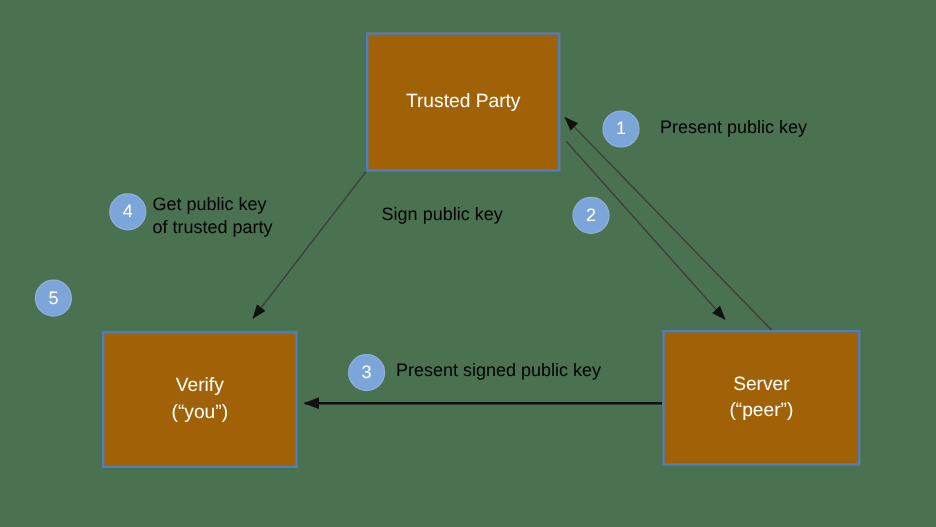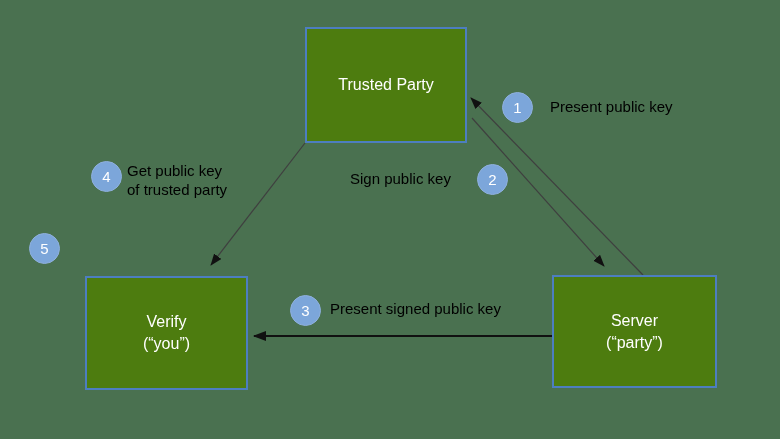--- a/index.html
+++ b/index.html
@@ -17,21 +17,21 @@
   .arrow-layer {
     position: absolute;
     left: 0;
     top: 0;
     width: 780px;
     height: 439px;
   }
   .node {
     position: absolute;
     box-sizing: border-box;
-    background: #4d7c0f;
+    background: #a16207;
     border: 2px solid #4D7EC0;
     color: #FFFFFF;
     display: flex;
     flex-direction: column;
     justify-content: center;
     font-size: 16px;
     line-height: 22px;
     text-align: center;
   }
   .node-trusted-party { left: 305px; top: 27px;  width: 162px; height: 116px; }
@@ -57,21 +57,21 @@
   .badge-4 { left: 91px;  top: 161px; }
   .badge-5 { left: 29px;  top: 233px; }
   .step-label {
     position: absolute;
     color: #000000;
     font-size: 15px;
     line-height: 19px;
     white-space: pre-line;
   }
   .label-1 { left: 550px; top: 97px;  }
-  .label-2 { left: 318px; top: 169px; margin-left: 32px; }
+  .label-2 { left: 318px; top: 169px; }
   .label-3 { left: 330px; top: 299px; }
   .label-4 { left: 127px; top: 161px; }
   .label-5 { left: 65px;  top: 238px; }
 </style>
 </head>
 <body>
 
 <div class="canvas">
 
   <svg class="arrow-layer" viewBox="0 0 780 439" xmlns="http://www.w3.org/2000/svg">
@@ -93,21 +93,21 @@
     <div>Trusted Party</div>
   </div>
 
   <div class="node node-client">
     <div>Verify</div>
     <div>(“you”)</div>
   </div>
 
   <div class="node node-server">
     <div>Server</div>
-    <div>(“party”)</div>
+    <div>(“peer”)</div>
   </div>
 
   <div class="badge badge-1">1</div>
   <div class="badge badge-2">2</div>
   <div class="badge badge-3">3</div>
   <div class="badge badge-4">4</div>
   <div class="badge badge-5">5</div>
 
   <div class="step-label label-1">Present public key</div>
   <div class="step-label label-2">Sign public key</div>

